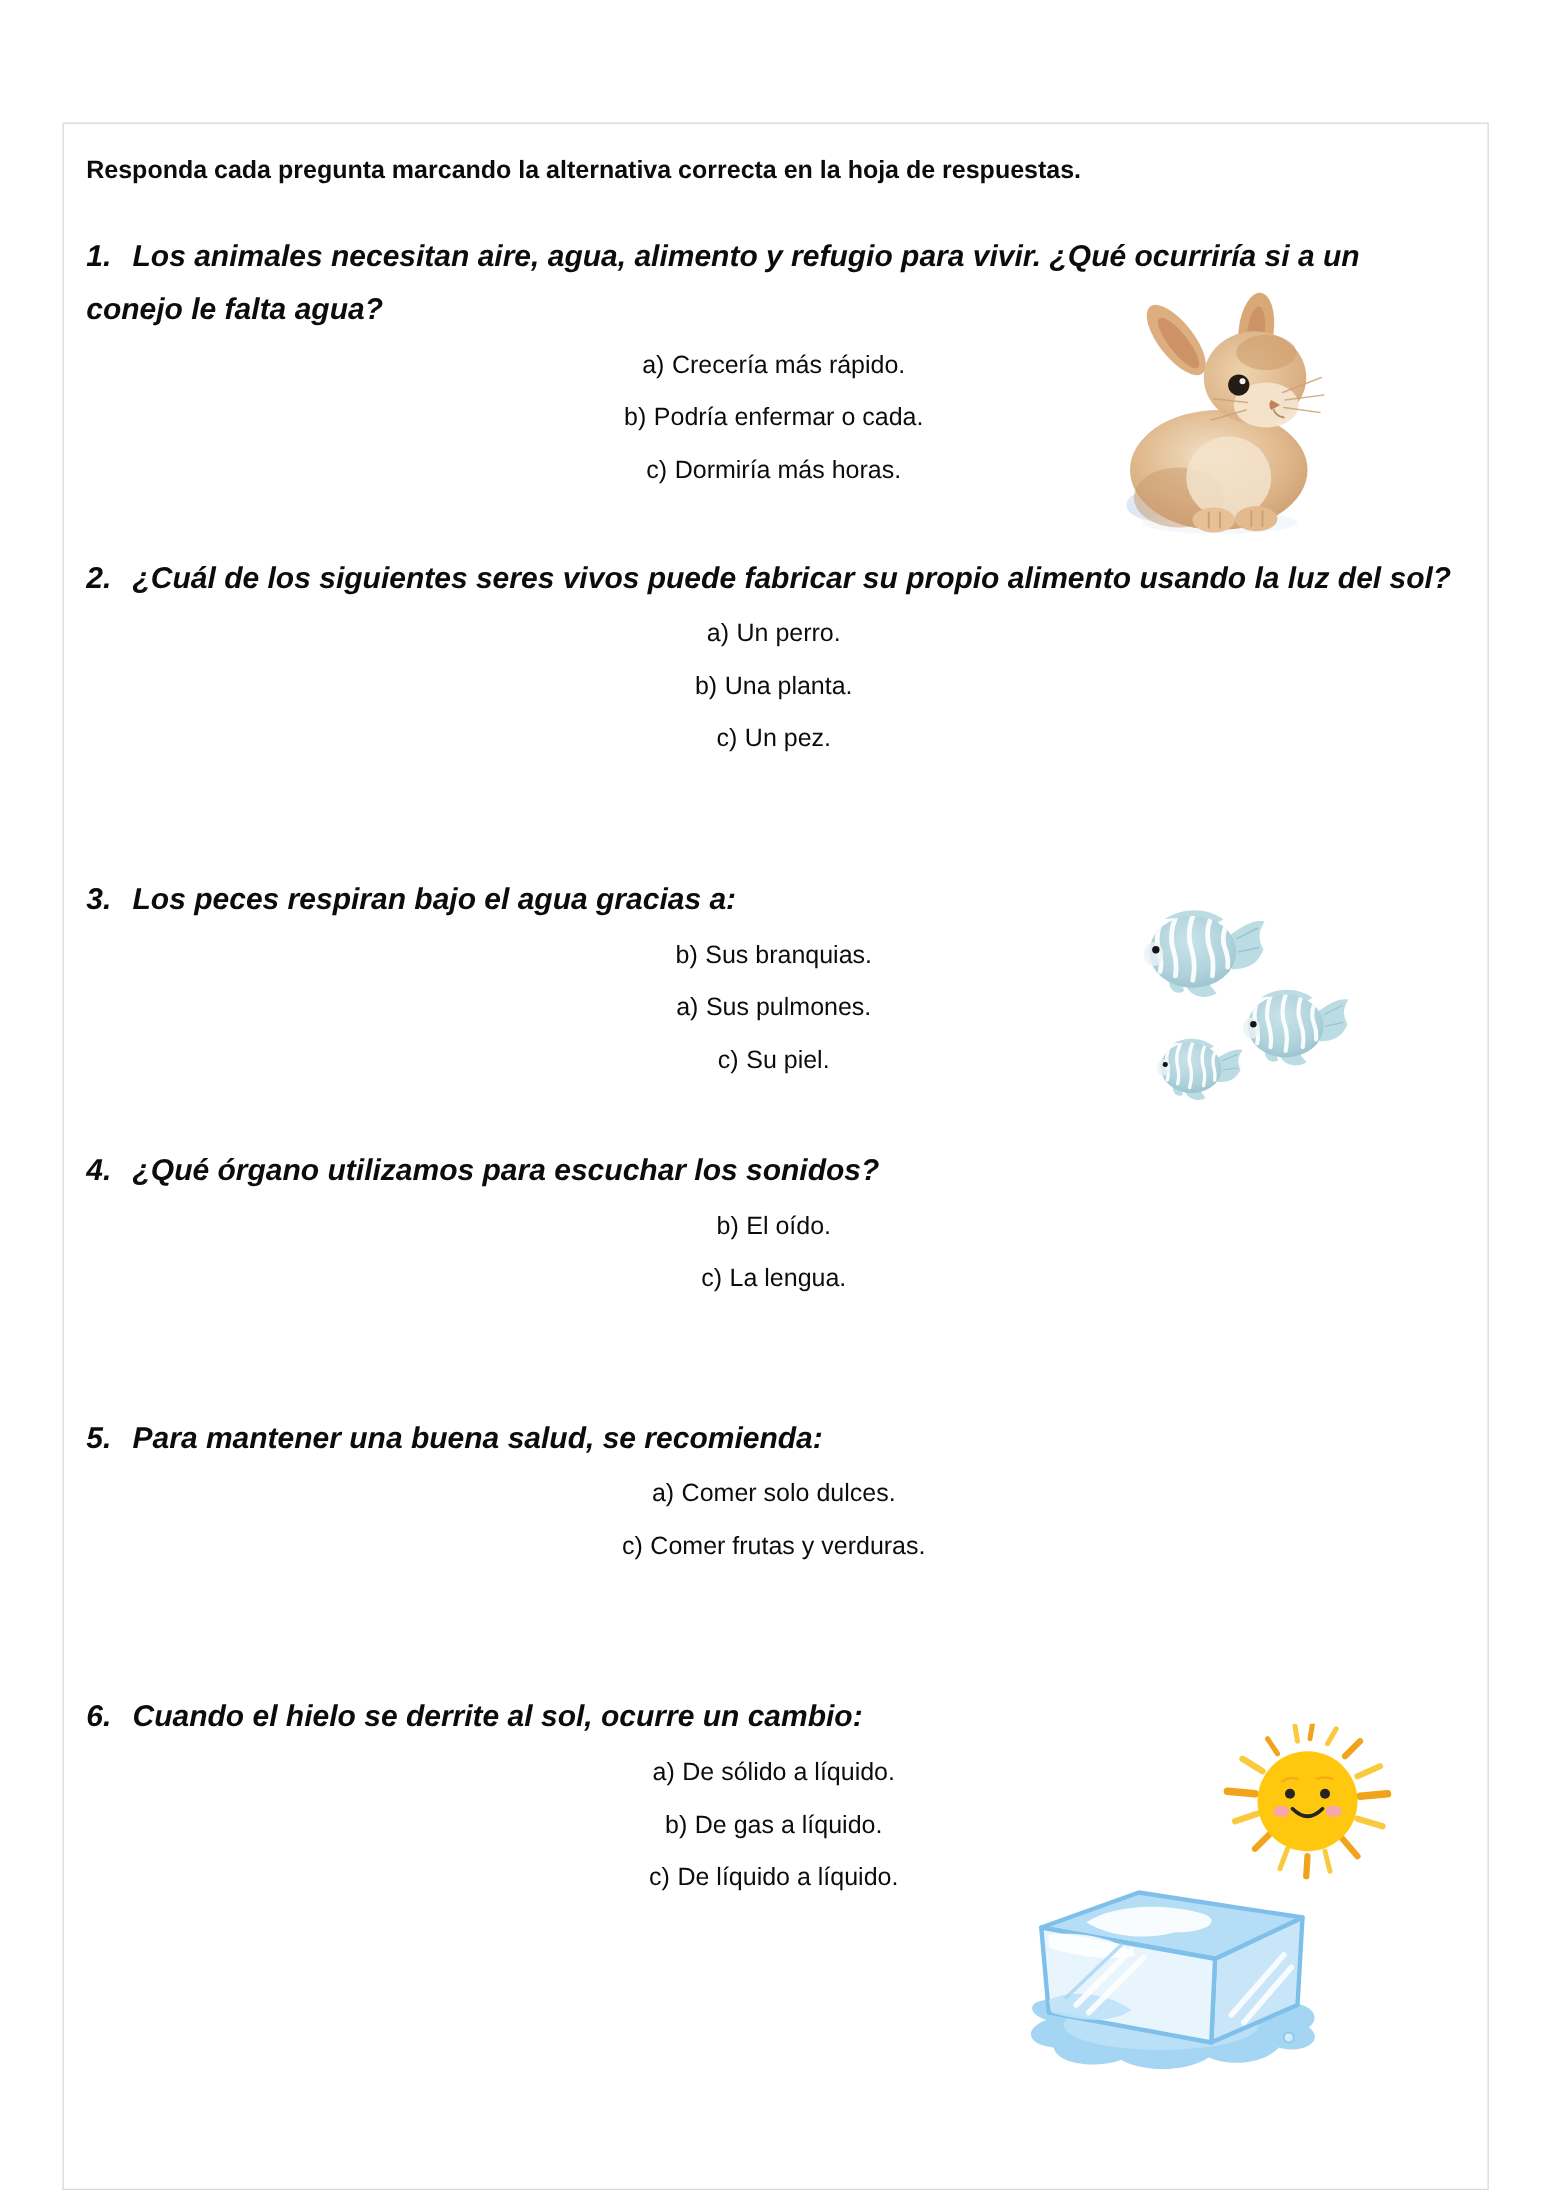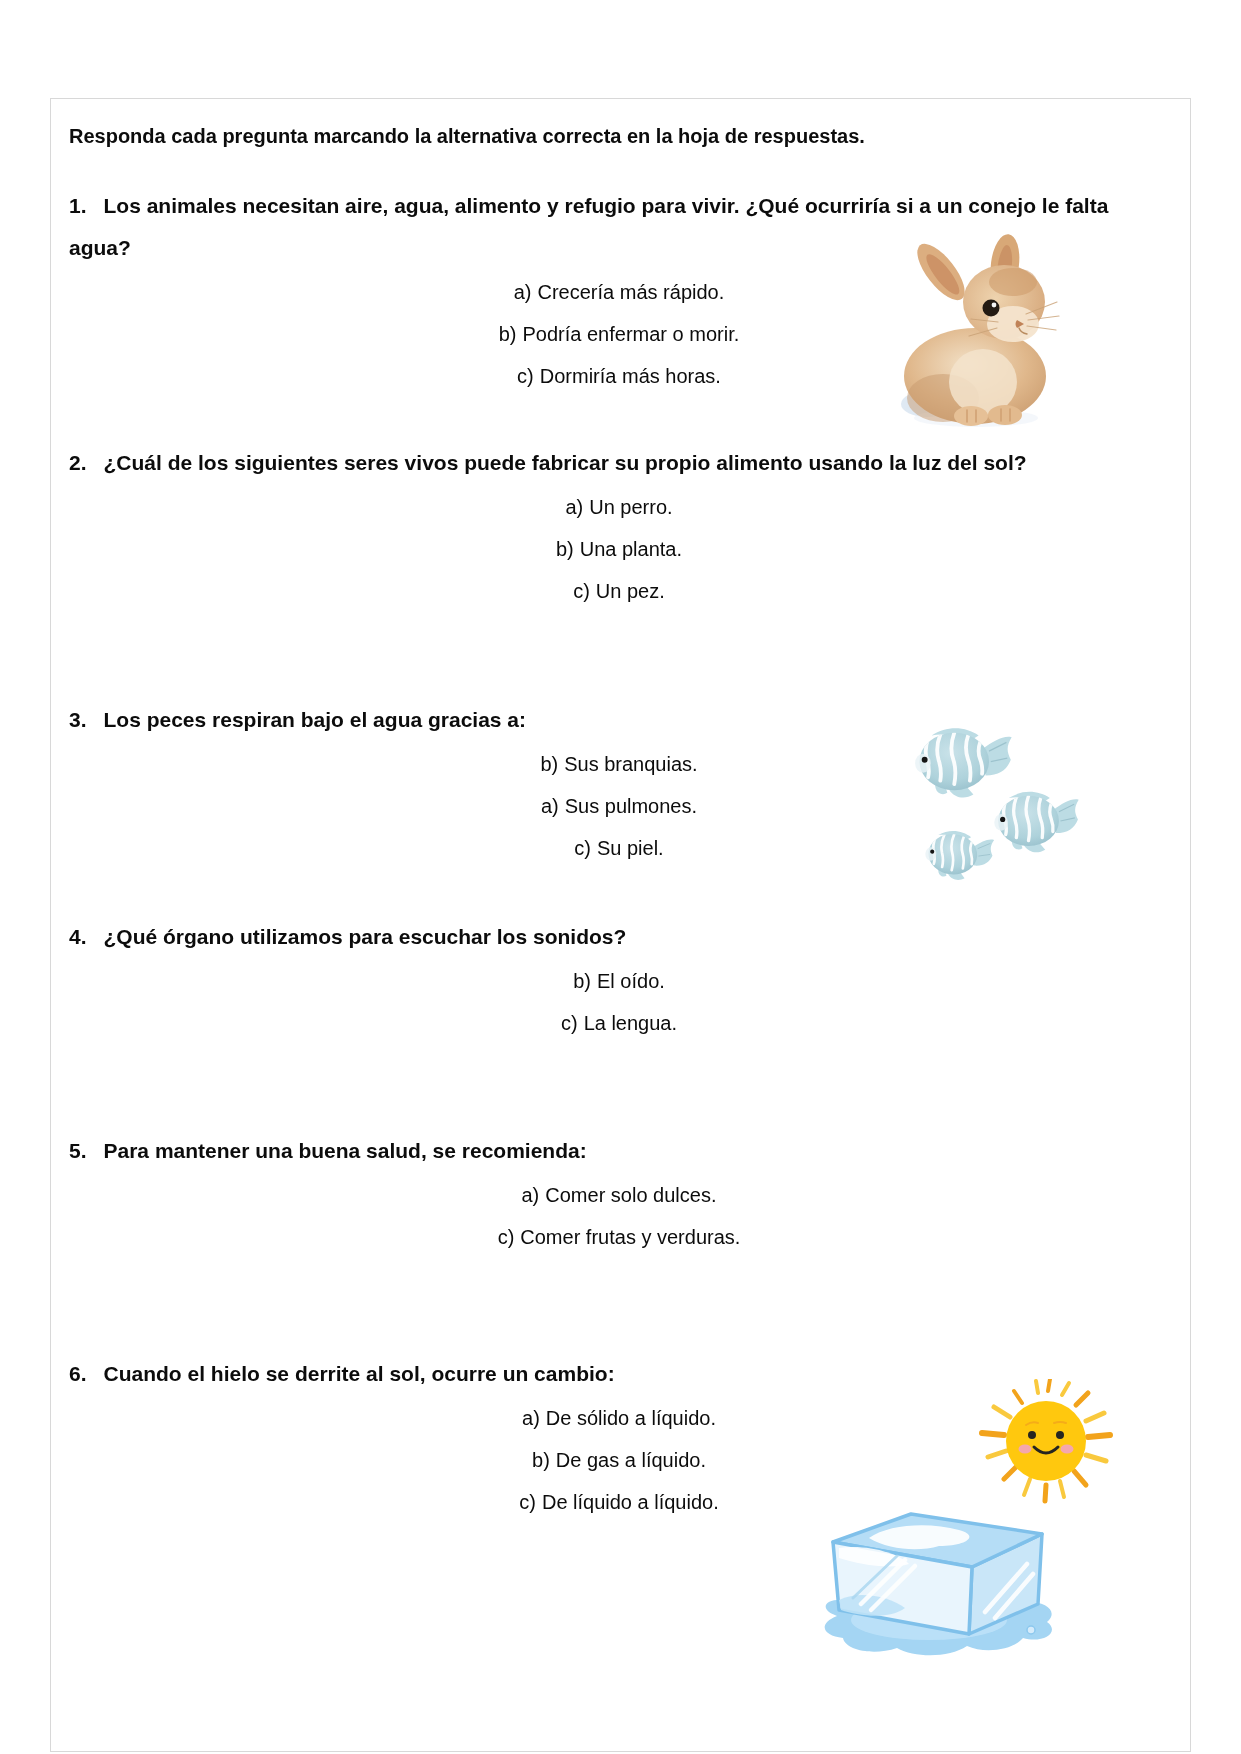--- a/index.html
+++ b/index.html
@@ -18,40 +18,40 @@
     border:1px solid #d8d8d8;
     box-sizing:border-box;
     margin-top:48px;
   }
   .instruction {
     position:absolute; left:18px; top:16px; margin:0;
     font-size:20px; font-weight:700; line-height:42px;
     white-space:nowrap;
   }
   .qblock { position:absolute; left:18px; width:1100px; }
-  .qheading { margin:0; font-size:21px; font-weight:700; line-height:42px; }
+  .qheading { margin:0; font-size:24px; font-weight:700; line-height:42px;font-style:italic; }
   .qnum { margin-right:17px; }
   .options { margin-top:2px;text-align:center; }
   .option { margin:0; font-size:20px; font-weight:400; line-height:42px; }
   .olabel { margin-right:6px; }
   .illus { position:absolute; }
   .illus svg { display:block; width:100%; height:100%; }
 </style>
 </head>
 <body>
 
 <div class="page">
 
   <p class="instruction">Responda cada pregunta marcando la alternativa correcta en la hoja de respuestas.</p>
 
   <section class="qblock" style="top:86px">
     <p class="qheading"><span class="qnum">1.</span><span>Los animales necesitan aire, agua, alimento y refugio para vivir. ¿Qué ocurriría si a un conejo le falta agua?</span></p>
     <div class="options">
       <p class="option"><span class="olabel">a)</span><span>Crecería más rápido.</span></p>
-      <p class="option"><span class="olabel">b)</span><span>Podría enfermar o morir.</span></p>
+      <p class="option"><span class="olabel">b)</span><span>Podría enfermar o cada.</span></p>
       <p class="option"><span class="olabel">c)</span><span>Dormiría más horas.</span></p>
     </div>
   </section>
 
   <section class="qblock" style="top:343px">
     <p class="qheading"><span class="qnum">2.</span><span>¿Cuál de los siguientes seres vivos puede fabricar su propio alimento usando la luz del sol?</span></p>
     <div class="options">
       <p class="option"><span class="olabel">a)</span><span>Un perro.</span></p>
       <p class="option"><span class="olabel">b)</span><span>Una planta.</span></p>
       <p class="option"><span class="olabel">c)</span><span>Un pez.</span></p>

